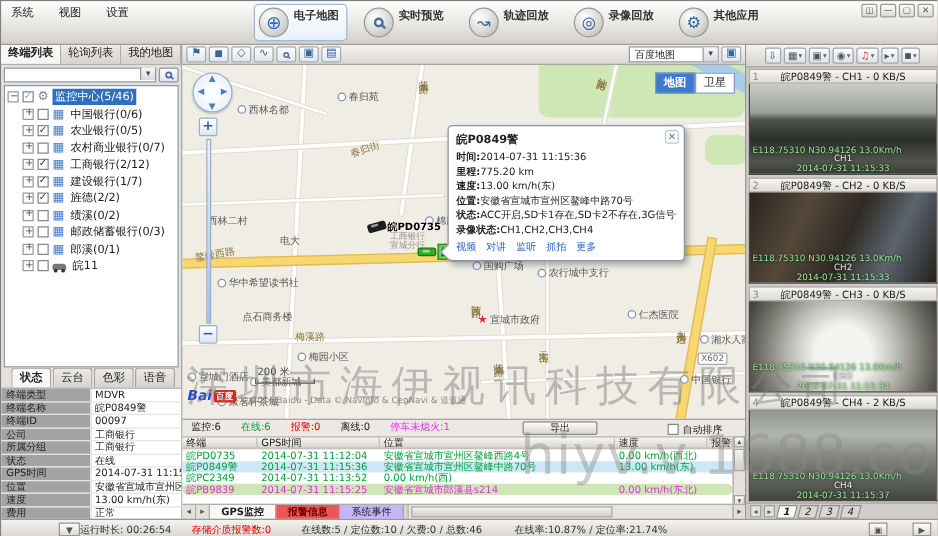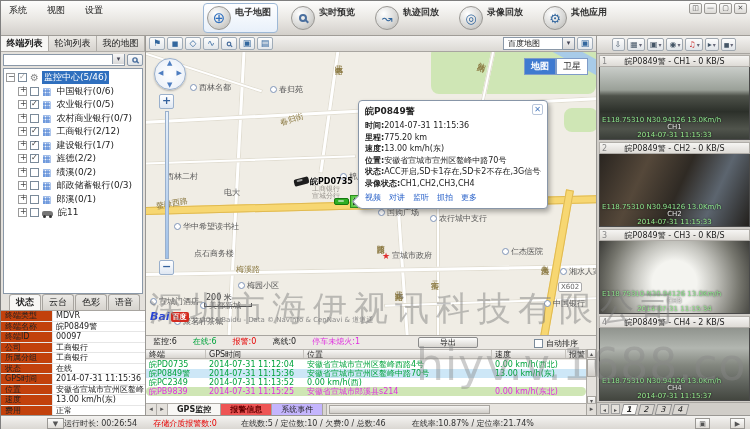--- a/index.html
+++ b/index.html
@@ -48,21 +48,21 @@
 .ic-grid{flex:none}.ic-grid::before{content:"▦";color:#4a7fd4;font-size:10px}
 .ic-gear{flex:none}.ic-gear::before{content:"⚙";color:#888;font-size:10px}
 .ic-car{width:11px;height:5px;background:#777;border-radius:2px 3px 1px 1px;position:relative;flex:none;margin-top:2px}
 .ic-car::before{content:"";position:absolute;left:1px;bottom:-2px;width:3px;height:3px;border-radius:50%;background:#333}
 .ic-car::after{content:"";position:absolute;right:1px;bottom:-2px;width:3px;height:3px;border-radius:50%;background:#333}
 .dtabs{position:absolute;top:258px;left:0;right:0;height:16px;display:flex;padding-left:8px;gap:1px;align-items:flex-end}
 .dtab{padding:1px 6px;border:1px solid #a8a5a0;border-bottom:none;border-radius:3px 3px 0 0;background:linear-gradient(#eceae6,#d6d3ce)}
 .dtab.active{background:#f8f7f5;font-weight:bold}
 .props{position:absolute;top:274px;left:0;right:0;bottom:0;background:#fff;border-top:1px solid #a8a5a0;font-size:8px}
 .prow{display:flex;height:10.5px;line-height:10.5px;border-bottom:1px solid #e6e6e6}
-.prow .k{width:52px;padding-left:4px;border-right:1px solid #e6e6e6;background:#c2410c;white-space:nowrap;flex:none}
+.prow .k{width:72px;padding-left:4px;border-right:1px solid #e6e6e6;background:#a3a3a3;white-space:nowrap;flex:none}
 .prow .v{flex:1;padding-left:3px;white-space:nowrap;overflow:hidden}
 
 .maparea{width:450px;height:379px;position:relative;flex:none}
 .mtoolbar{position:absolute;top:0;left:0;right:0;height:16px;background:linear-gradient(#f2f1ef,#dcd9d4);border-bottom:1px solid #a8a5a0;display:flex;align-items:center;gap:2px;padding:0 3px}
 .mtb{width:16px;height:13px;border:1px solid #a0acb8;background:linear-gradient(#fdfdfd,#e2e6ea);border-radius:2px;color:#33679e;font-size:9px;line-height:11px;text-align:center}
 .mi1::before{content:"⚑"}.mi2::before{content:"■";font-size:7px}.mi3::before{content:"◇"}.mi4::before{content:"∿"}
 .mi6::before{content:"▣"}.mi7::before{content:"▤"}
 .mtb .mag{transform:scale(.6);margin-top:2px}
 .mtspacer{flex:1}
 .mcombo{width:72px;height:13px;background:#fff;border:1px solid #8a98a8;font-size:8px;line-height:11px;padding-left:4px;position:relative}
@@ -381,21 +381,21 @@
         <div class="road" style="left:-20px;top:16px;width:140px;height:4px;transform:rotate(18deg)"></div>
         <div class="road" style="left:336px;top:-4px;width:4px;height:94px;transform:rotate(12deg)"></div>
         <div class="road" style="left:238px;top:248px;width:216px;height:4px;transform:rotate(-2deg)"></div>
         <div class="road y" style="left:-10px;top:149px;width:478px;height:8px;transform:rotate(-1.5deg)"></div>
         <div class="road y" style="left:420px;top:138px;width:8px;height:152px;transform:rotate(10deg);transform-origin:top"></div>
 
         <div class="poi" style="left:44px;top:30px">
             <span class="ring"></span>
             <span>西林名都</span>
           </div>
-        <div class="poi" style="left:124px;top:32px">
+        <div class="poi" style="left:124px;top:20px">
             <span class="ring"></span>
             <span>春归苑</span>
           </div>
         <div class="poi roadlab" style="left:134px;top:62px;transform:rotate(-18deg)">
             <span>春归街</span>
           </div>
         <div class="poi vert roadlab" style="left:186px;top:6px">
             <span>状元中路</span>
           </div>
         <div class="poi vert roadlab" style="left:332px;top:4px;transform:rotate(20deg)">

